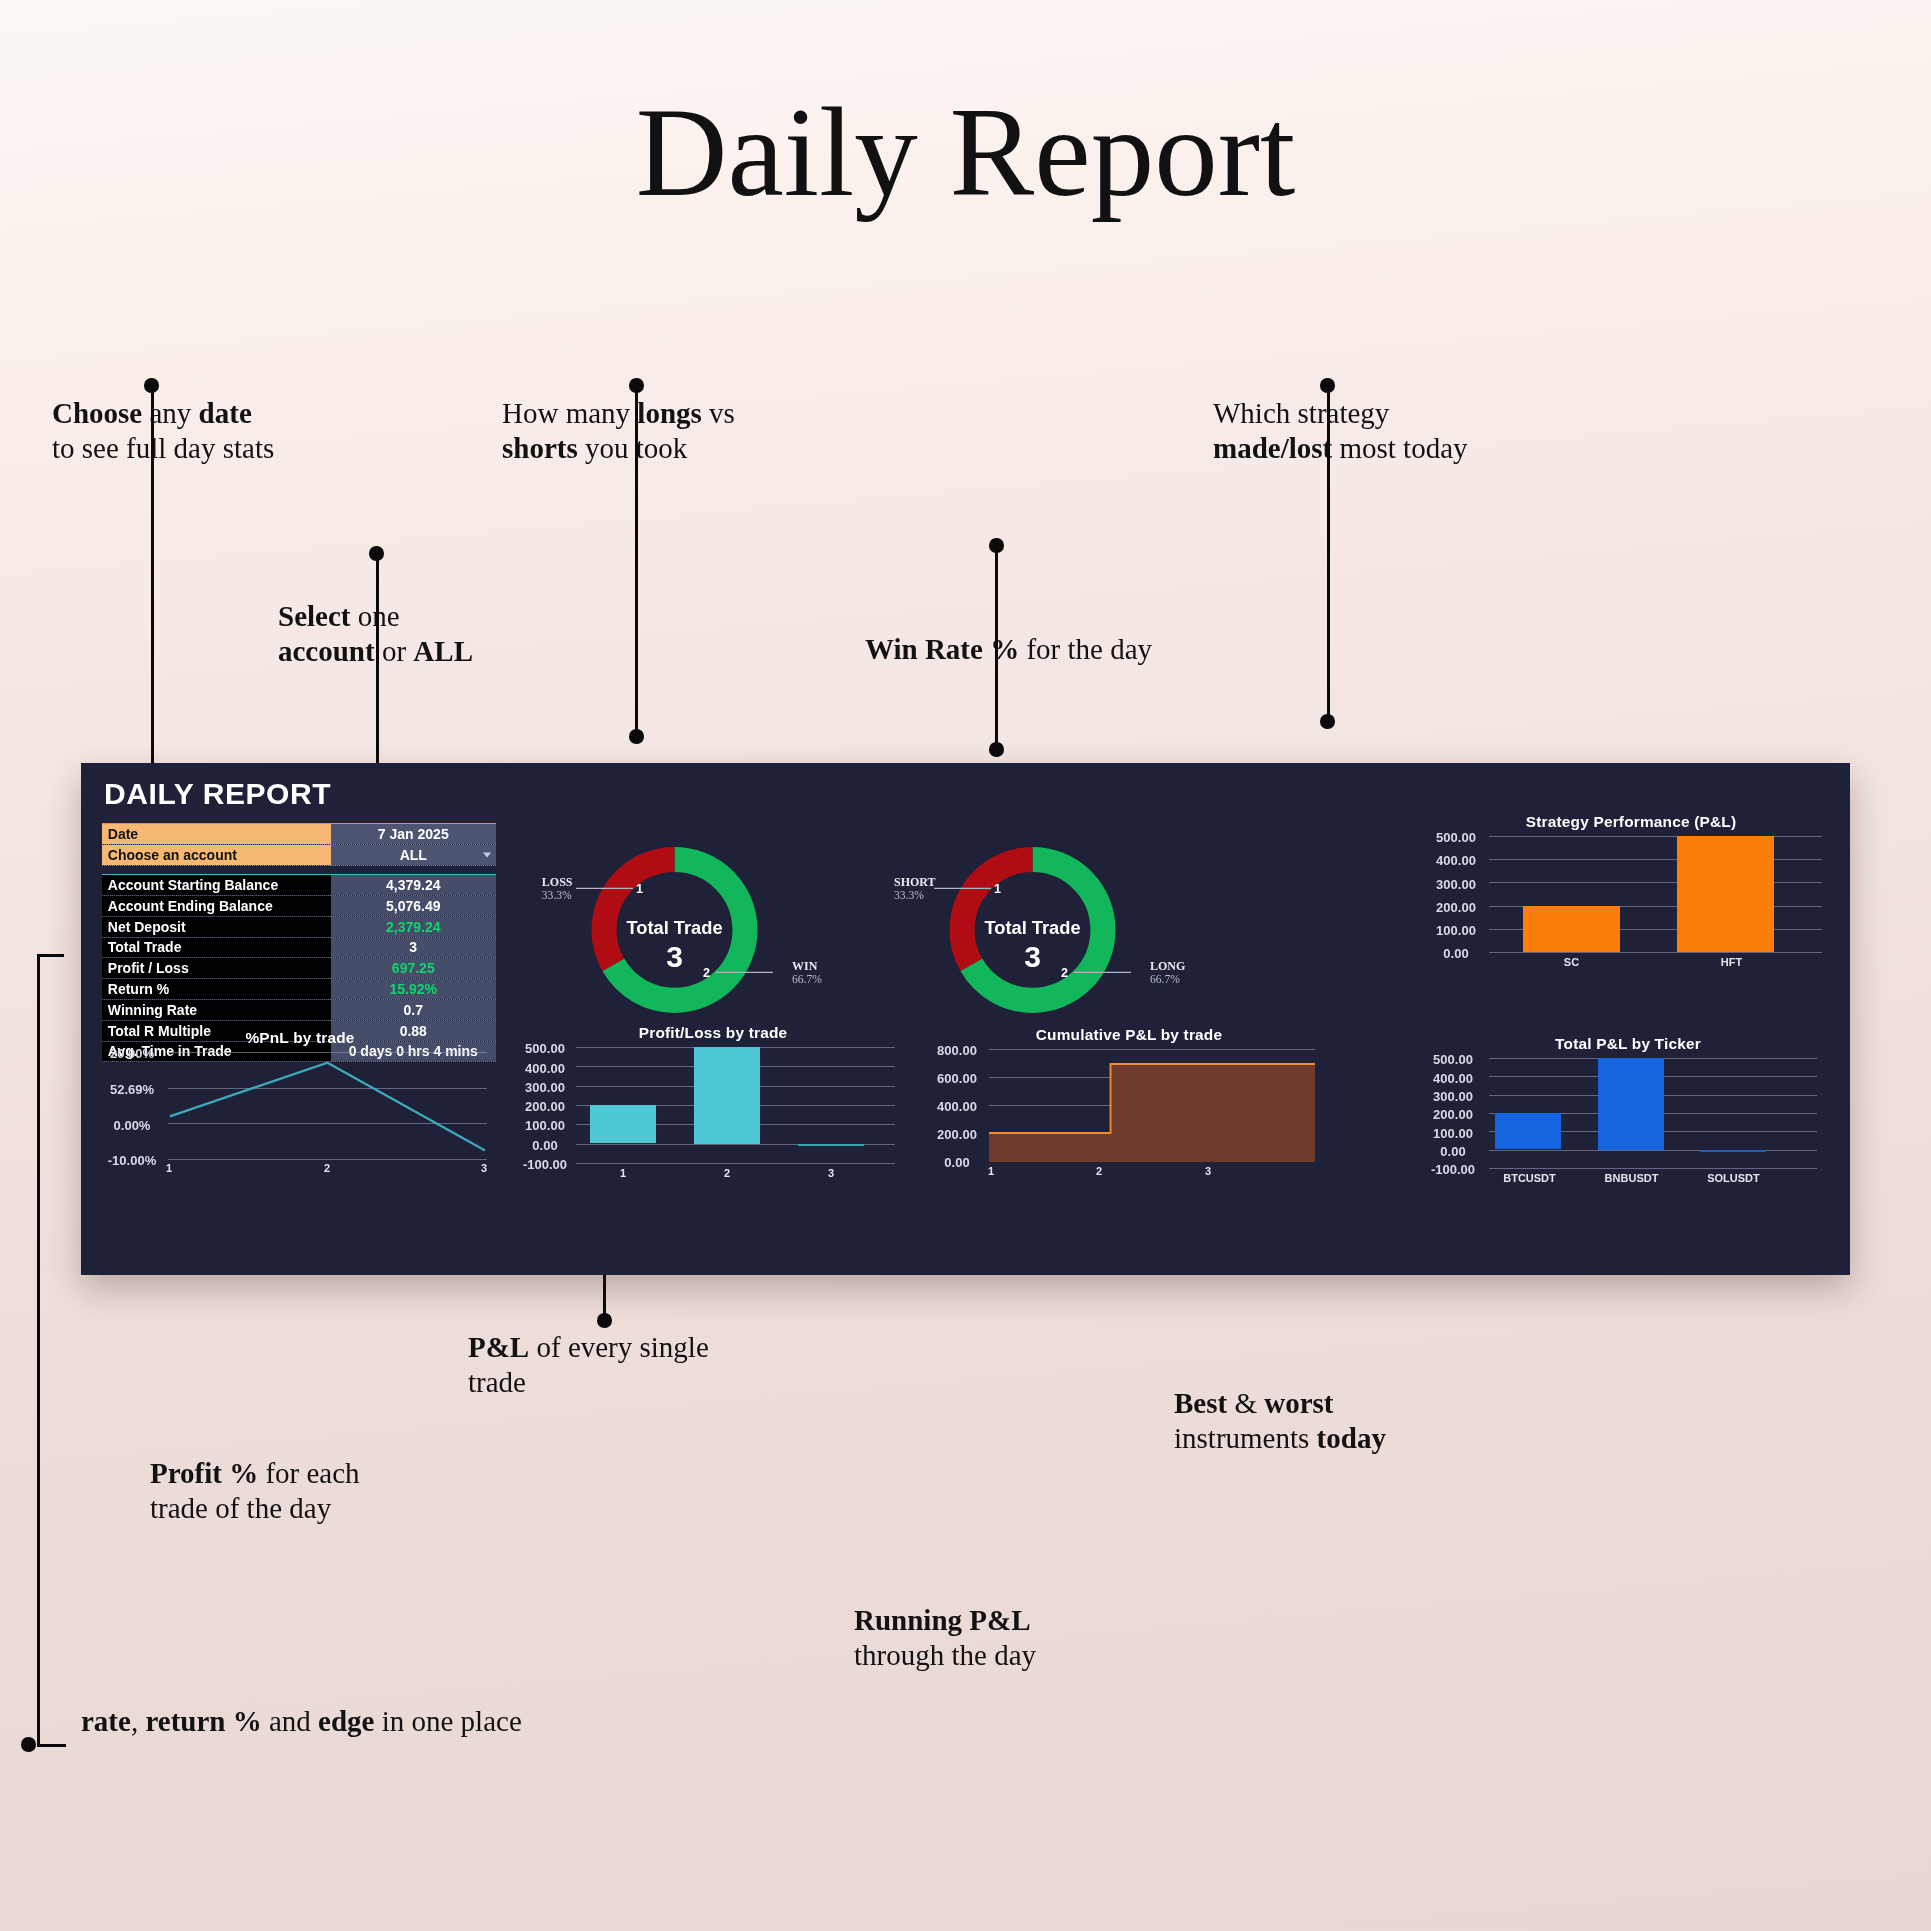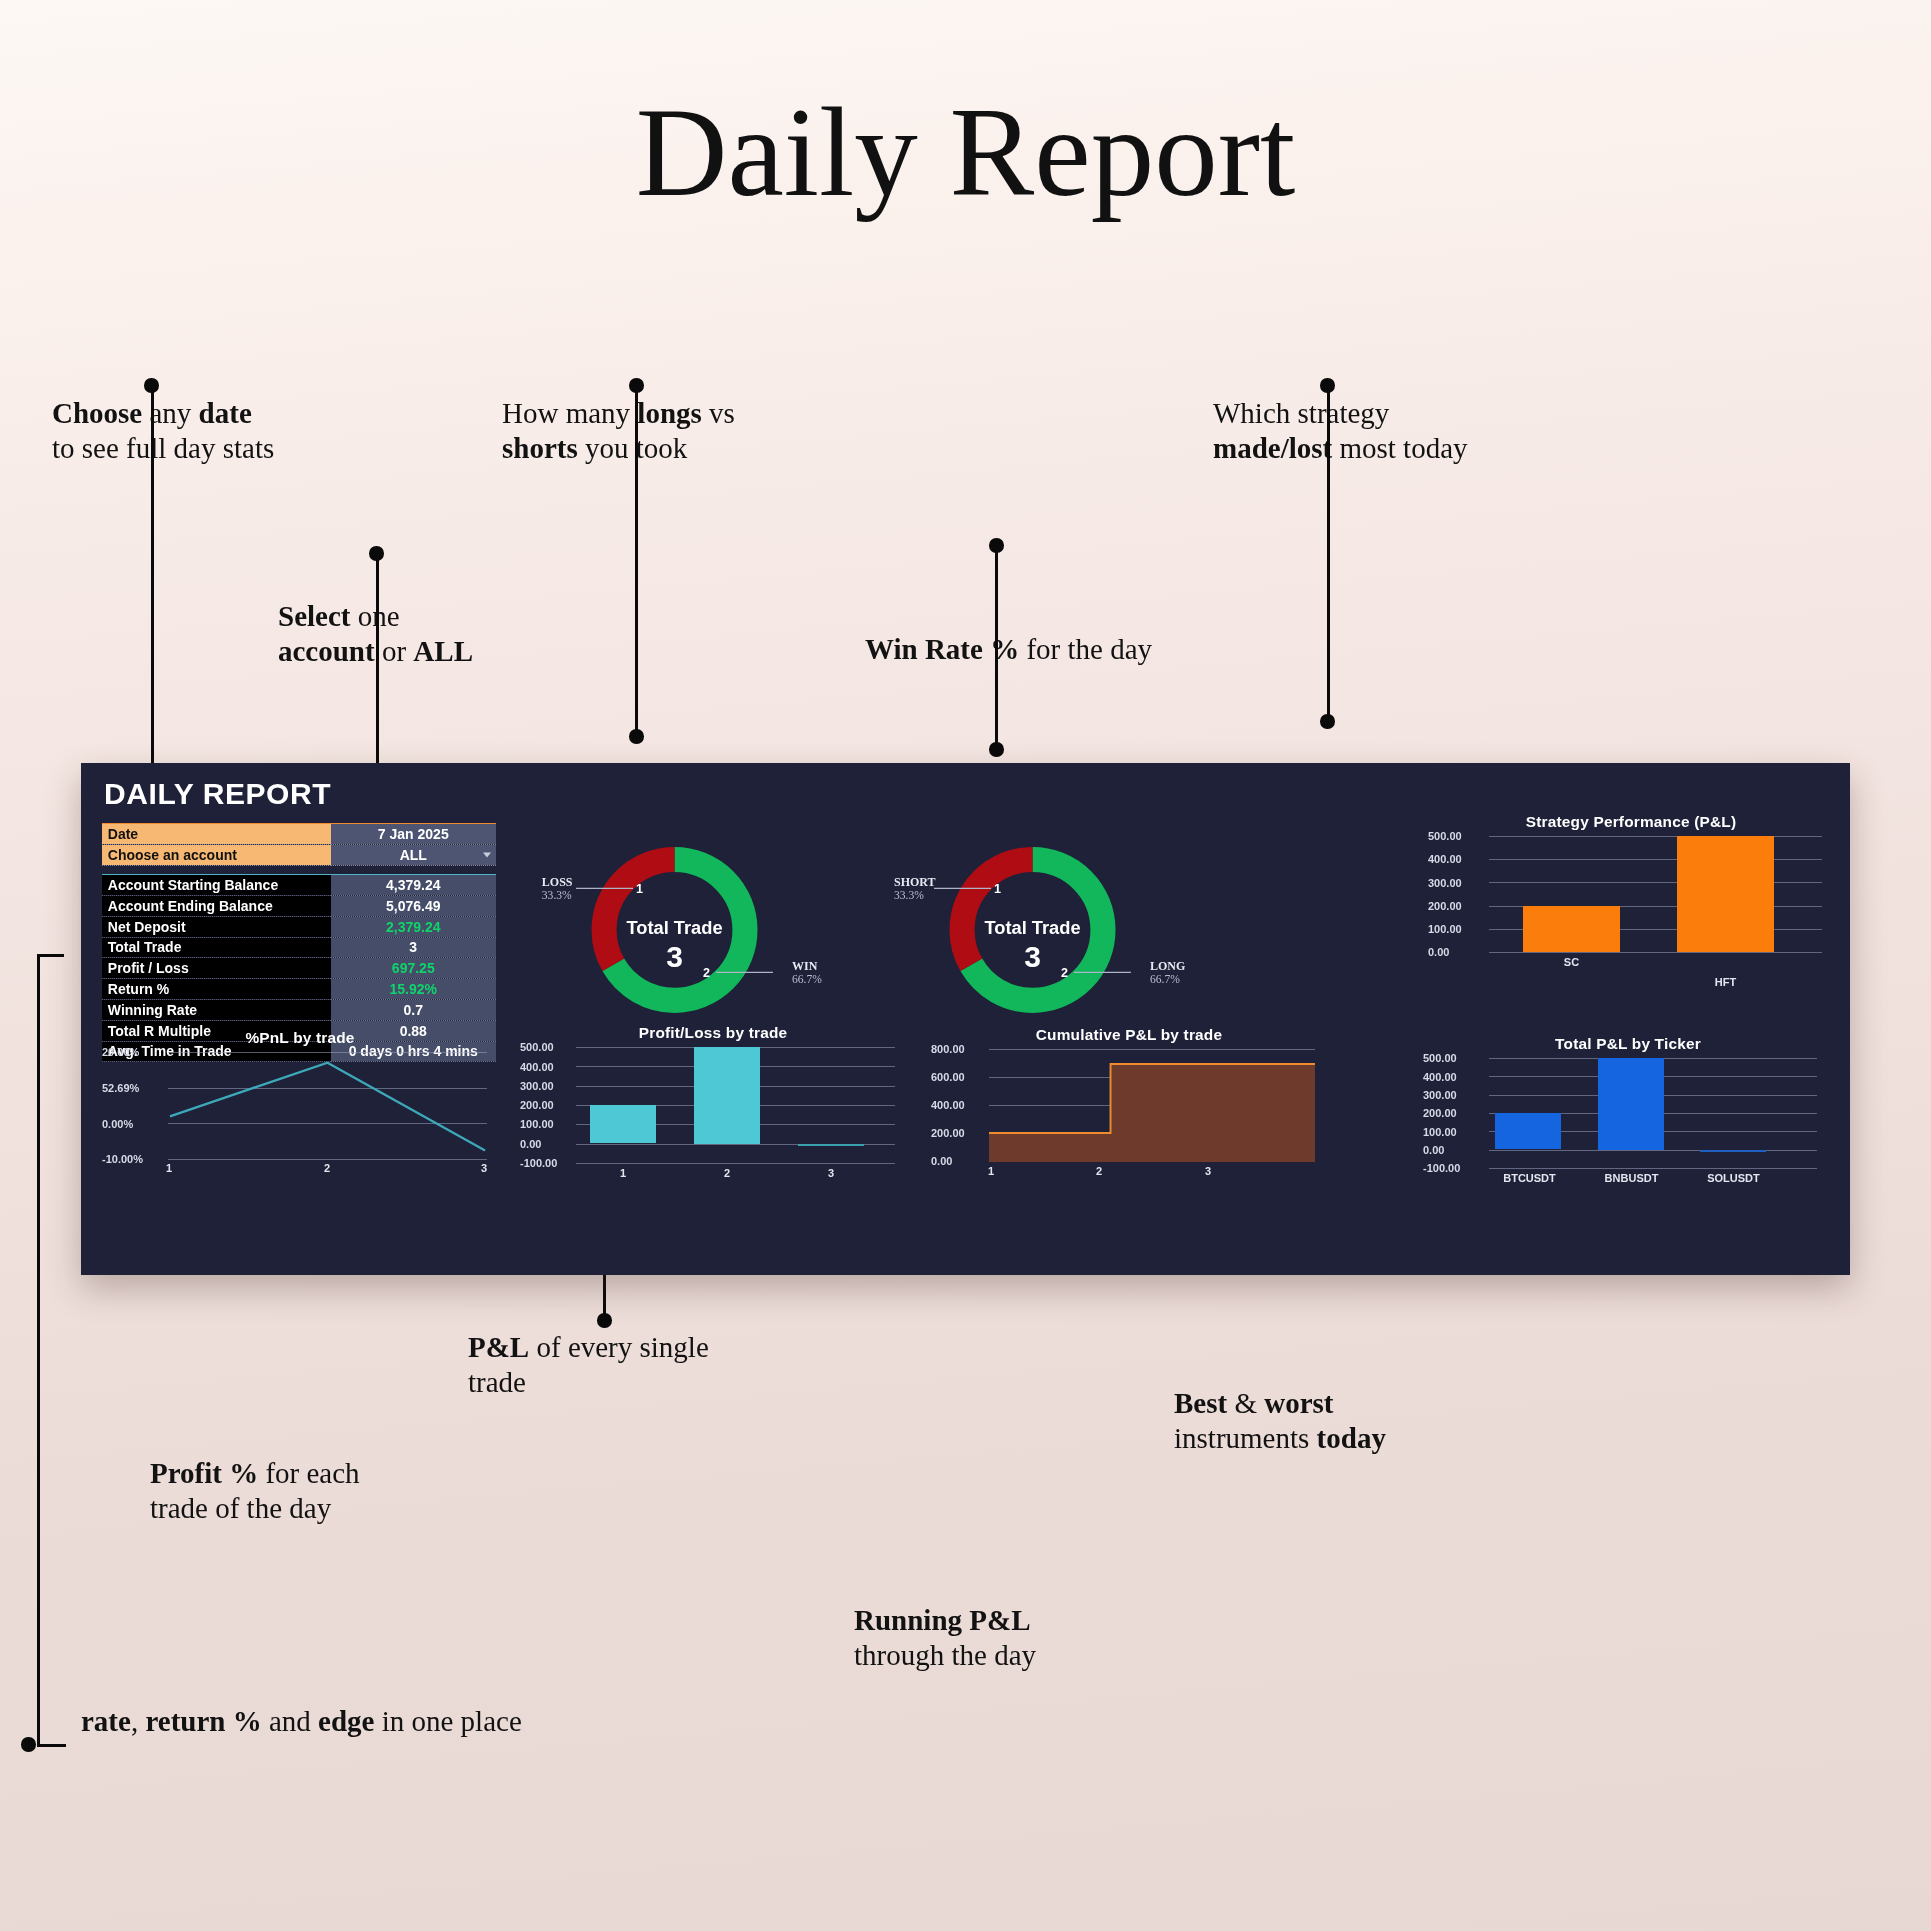--- a/index.html
+++ b/index.html
@@ -68,23 +68,23 @@
   td.val.green { color: #0fd46a; }
 
   
   .chart-card { position: absolute; }
   .chart-title {
     text-align: center; color: #ffffff; font-weight: 700;
     font-family: "Liberation Sans", sans-serif; font-size: 15.4px;
     margin-bottom: 3.9px; letter-spacing: 0.2px;
   }
   .axis-lbl {
-    position: absolute; color: #d7dae6; font-size: 11px;
+    position: absolute; color: #d7dae6; font-size: 13px;
     font-family: "Liberation Sans", sans-serif; font-weight: 600;
-    text-align: left; white-space: nowrap;
+    text-align: center; white-space: nowrap;
   }
   .xtick {
     position: absolute; color: #e3e6ef; font-size: 11px;
     font-family: "Liberation Sans", sans-serif; font-weight: 700;
     text-align: center; white-space: nowrap;
   }
   .gridline { position: absolute; height: 1px; background: #9aa2bd; opacity: .55; }
 
   
   .donut-lbl {
@@ -330,21 +330,21 @@
       <div class="axis-lbl" style="left:0; top:17.4px;  width:56px;">400.00</div>
       <div class="axis-lbl" style="left:0; top:41px;  width:56px;">300.00</div>
       <div class="axis-lbl" style="left:0; top:64px;  width:56px;">200.00</div>
       <div class="axis-lbl" style="left:0; top:87px;  width:56px;">100.00</div>
       <div class="axis-lbl" style="left:0; top:110px; width:56px;">0.00</div>
 
       <div style="position:absolute; left:95px; top:70px; width:97px; height:46px; background:#fb7d0c;"></div>
       <div style="position:absolute; left:249px; top:0px;   width:97px; height:116px; background:#fb7d0c;"></div>
 
       <div class="xtick" style="left:95px; top:120px; width:97px;">SC</div>
-      <div class="xtick" style="left:249px; top:120px; width:97px;margin-top:20px;">HFT</div>
+      <div class="xtick" style="left:255px; top:120px; width:97px;">HFT</div>
     </div>
   </div>
 
   <div class="chart-card" style="left:21px; top:266px; width:396px; height:169px;">
     <div class="chart-title">%PnL by trade</div>
     <div style="position:absolute; left:0; top:23px; width:396px; height:140px;">
       <div class="gridline" style="left:66px; top:0px;   width:319px;"></div>
       <div class="gridline" style="left:66px; top:36px;  width:319px;"></div>
       <div class="gridline" style="left:66px; top:71px;  width:319px;"></div>
       <div class="gridline" style="left:66px; top:107px; width:319px;"></div>

